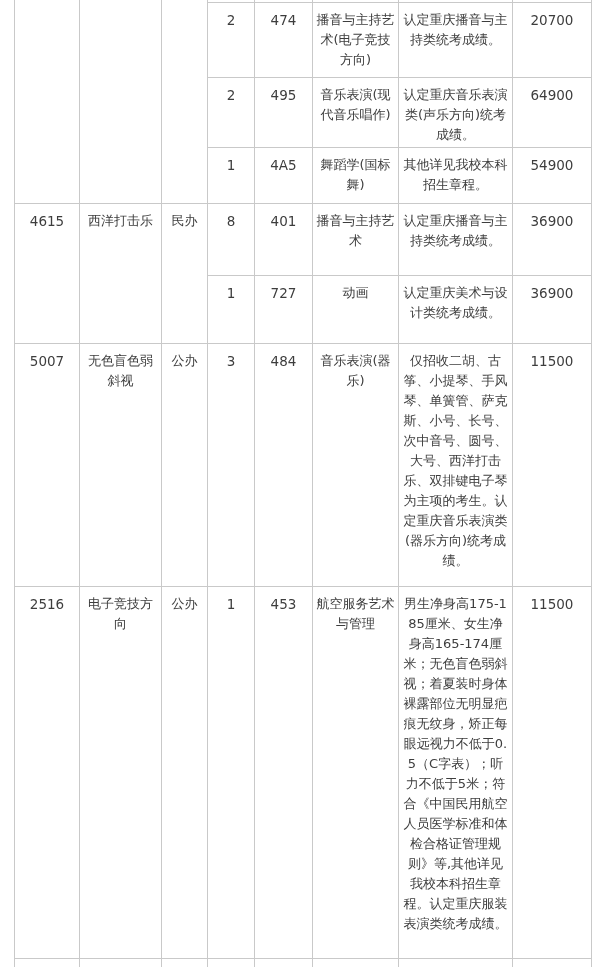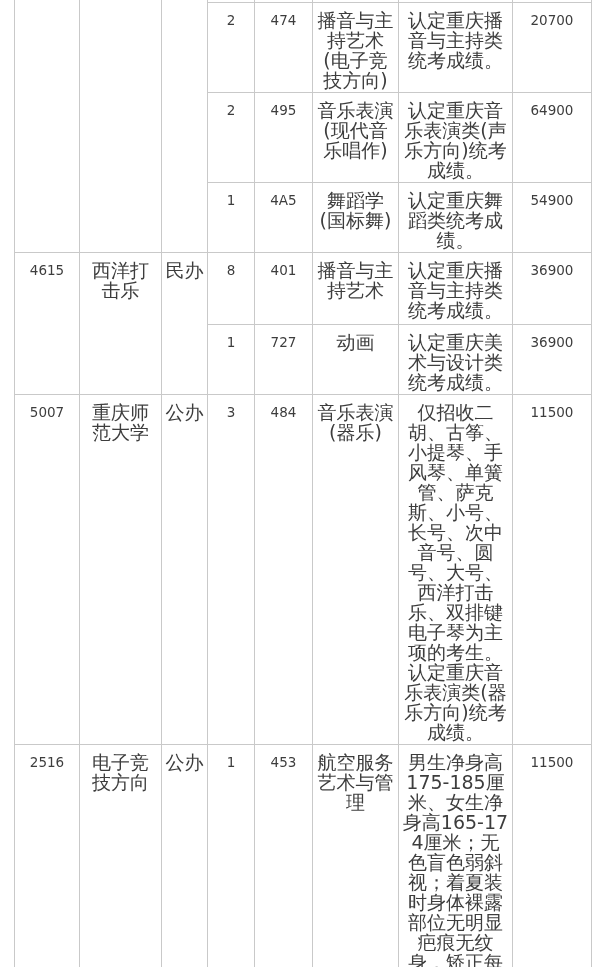--- a/index.html
+++ b/index.html
@@ -7,21 +7,21 @@
     width:600px;height:967px;overflow:hidden;background:#ffffff;
     font-family:"DejaVu Sans",sans-serif;
   }
   table{
     border-collapse:collapse;table-layout:fixed;
     margin-left:14px;width:577px;color:#3d3d3d;
   }
   td{
     border:1px solid #c9c9c9;
     vertical-align:top;text-align:center;
-    font-size:19px;line-height:20px;
+    font-size:13px;line-height:20px;
     padding:7px 3px 2px;
     word-break:break-all;overflow:hidden;
   }
   td.num{font-size:13.5px;}
   tr.cut-row td{height:2px;padding:0;line-height:0;border-top:hidden;}
   td.cut-top{border-top:hidden;}
   tr.partial-row td{border-bottom:hidden;padding:0;height:11px;}
 </style>
 </head>
 <body>
@@ -60,21 +60,21 @@
     <td class="num">2</td>
     <td class="num">495</td>
     <td>音乐表演(现代音乐唱作)</td>
     <td>认定重庆音乐表演类(声乐方向)统考成绩。</td>
     <td class="num">64900</td>
   </tr>
   <tr style="height:56px">
     <td class="num">1</td>
     <td class="num">4A5</td>
     <td>舞蹈学(国标舞)</td>
-    <td>认定重庆舞蹈类统考成绩。</td>
+    <td>其他详见我校本科招生章程。</td>
     <td class="num">54900</td>
   </tr>
 
   <tr style="height:72px">
     <td class="num" rowspan="2">4615</td>
     <td rowspan="2">西洋打击乐</td>
     <td rowspan="2">民办</td>
     <td class="num">8</td>
     <td class="num">401</td>
     <td>播音与主持艺术</td>
@@ -84,21 +84,21 @@
   <tr style="height:68px">
     <td class="num">1</td>
     <td class="num">727</td>
     <td>动画</td>
     <td>认定重庆美术与设计类统考成绩。</td>
     <td class="num">36900</td>
   </tr>
 
   <tr style="height:243px">
     <td class="num">5007</td>
-    <td>重庆师范大学</td>
+    <td>无色盲色弱斜视</td>
     <td>公办</td>
     <td class="num">3</td>
     <td class="num">484</td>
     <td>音乐表演(器乐)</td>
     <td>仅招收二胡、古筝、小提琴、手风琴、单簧管、萨克斯、小号、长号、次中音号、圆号、大号、西洋打击乐、双排键电子琴为主项的考生。认定重庆音乐表演类(器乐方向)统考成绩。</td>
     <td class="num">11500</td>
   </tr>
 
   <tr style="height:372px">
     <td class="num">2516</td>

